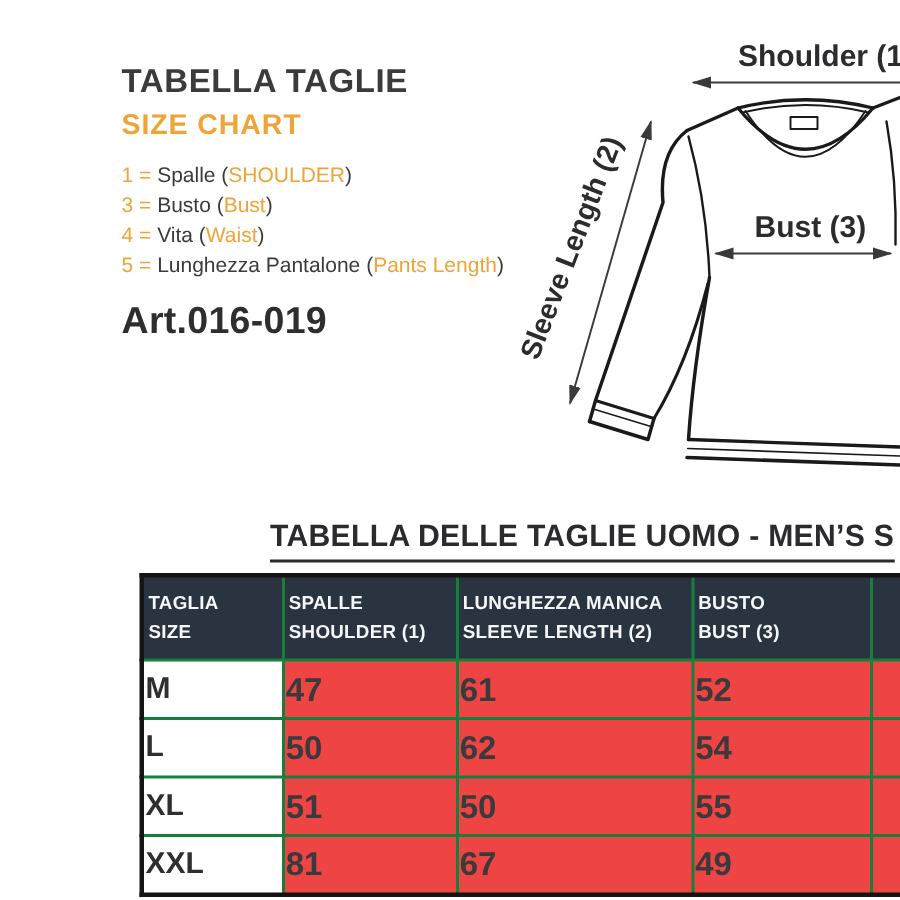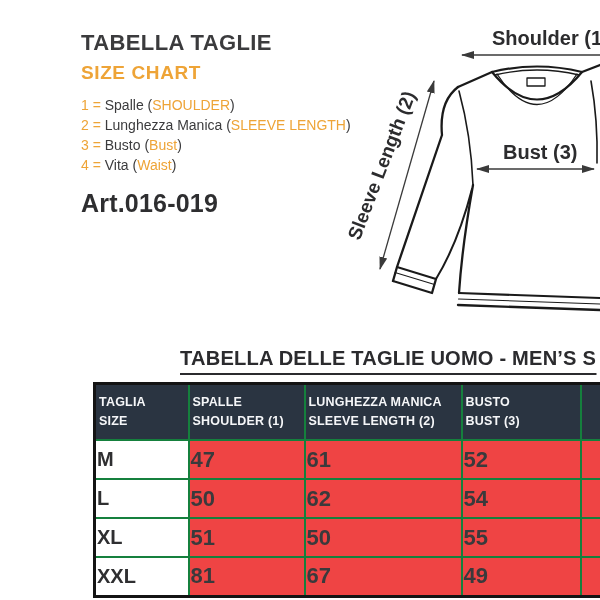--- a/index.html
+++ b/index.html
@@ -3,21 +3,21 @@
 <meta charset="utf-8">
 <style>
   html,body{margin:0;padding:0;}
   body{
     width:600px;height:600px;position:relative;overflow:hidden;
     background:#ffffff;
     font-family:"Liberation Sans","DejaVu Sans",sans-serif;
     color:#3b3b3d;
   }
   
-  .info-panel{position:absolute;left:81px;top:32px;}
+  .info-panel{position:absolute;left:81px;top:43px;}
   .brand-title{font-size:22px;font-weight:800;letter-spacing:.4px;color:#3b3b3d;line-height:1;}
   .brand-subtitle{font-size:19px;font-weight:700;letter-spacing:.6px;color:#eea437;line-height:1;margin-top:9px;}
   .legend{margin-top:13px;}
   .legend-line{font-size:14px;font-weight:400;line-height:20px;white-space:nowrap;color:#3b3b3d;}
   .lg-num,.lg-en{color:#eea437;}
   .article{margin-top:14px;font-size:25px;font-weight:600;letter-spacing:.2px;color:#2e2e30;}
   
   .diagram{position:absolute;left:340px;top:15px;width:260px;height:305px;}
   .diagram svg{position:absolute;left:0;top:0;}
   .measure-label{position:absolute;font-size:20px;font-weight:600;color:#2c2c2e;white-space:nowrap;line-height:1;}
@@ -48,23 +48,23 @@
   .size-table tbody td{font-size:22px;font-weight:700;color:#3a3a3c;background:#ef4444;}
 </style>
 </head>
 <body>
 
 <div class="info-panel">
   <div class="brand-title">TABELLA TAGLIE</div>
   <div class="brand-subtitle">SIZE CHART</div>
   <div class="legend">
     <div class="legend-line"><span class="lg-num">1 = </span><span class="lg-it">Spalle (</span><span class="lg-en">SHOULDER</span><span class="lg-sfx">)</span></div>
-    <div class="legend-line"><span class="lg-num">2 = </span><span class="lg-it">Lunghezza Manica (</span><span class="lg-en">SLEEVE LENGTH</span><span class="lg-sfx">)</span></div>
     <div class="legend-line"><span class="lg-num">3 = </span><span class="lg-it">Busto (</span><span class="lg-en">Bust</span><span class="lg-sfx">)</span></div>
     <div class="legend-line"><span class="lg-num">4 = </span><span class="lg-it">Vita (</span><span class="lg-en">Waist</span><span class="lg-sfx">)</span></div>
+    <div class="legend-line"><span class="lg-num">5 = </span><span class="lg-it">Lunghezza Pantalone (</span><span class="lg-en">Pants Length</span><span class="lg-sfx">)</span></div>
   </div>
   <div class="article">Art.016-019</div>
 </div>
 
 <div class="diagram">
   <svg width="260" height="305" viewBox="0 0 260 305">
     <defs>
       <marker id="ah" markerUnits="userSpaceOnUse" markerWidth="14" markerHeight="10" refX="12" refY="5" orient="auto-start-reverse">
         <path d="M0,1 L13,5 L0,9 z" fill="#3a3a3a"></path>
       </marker>

